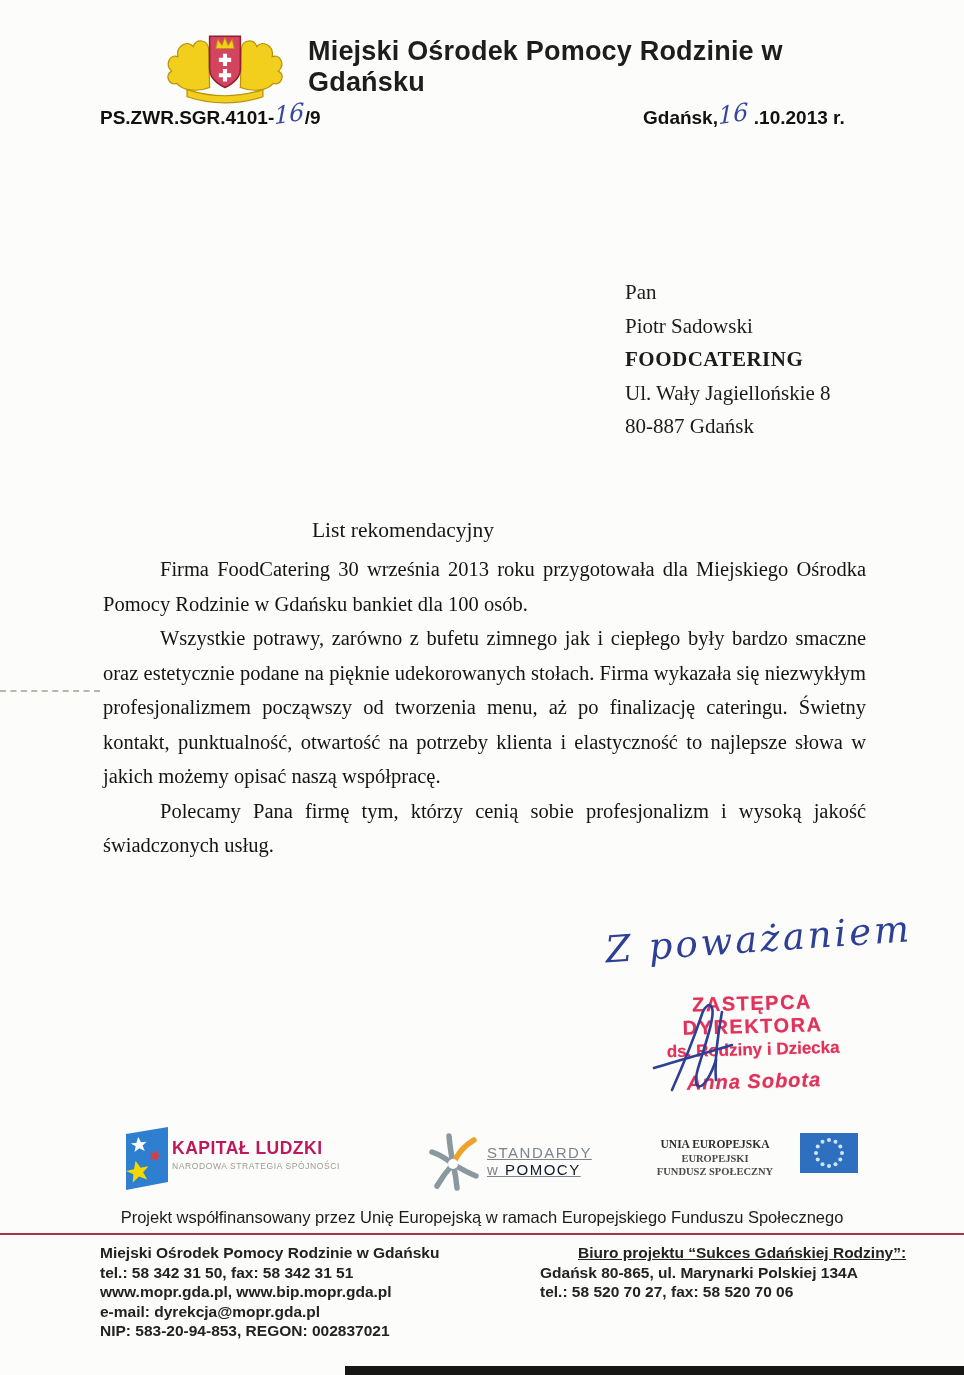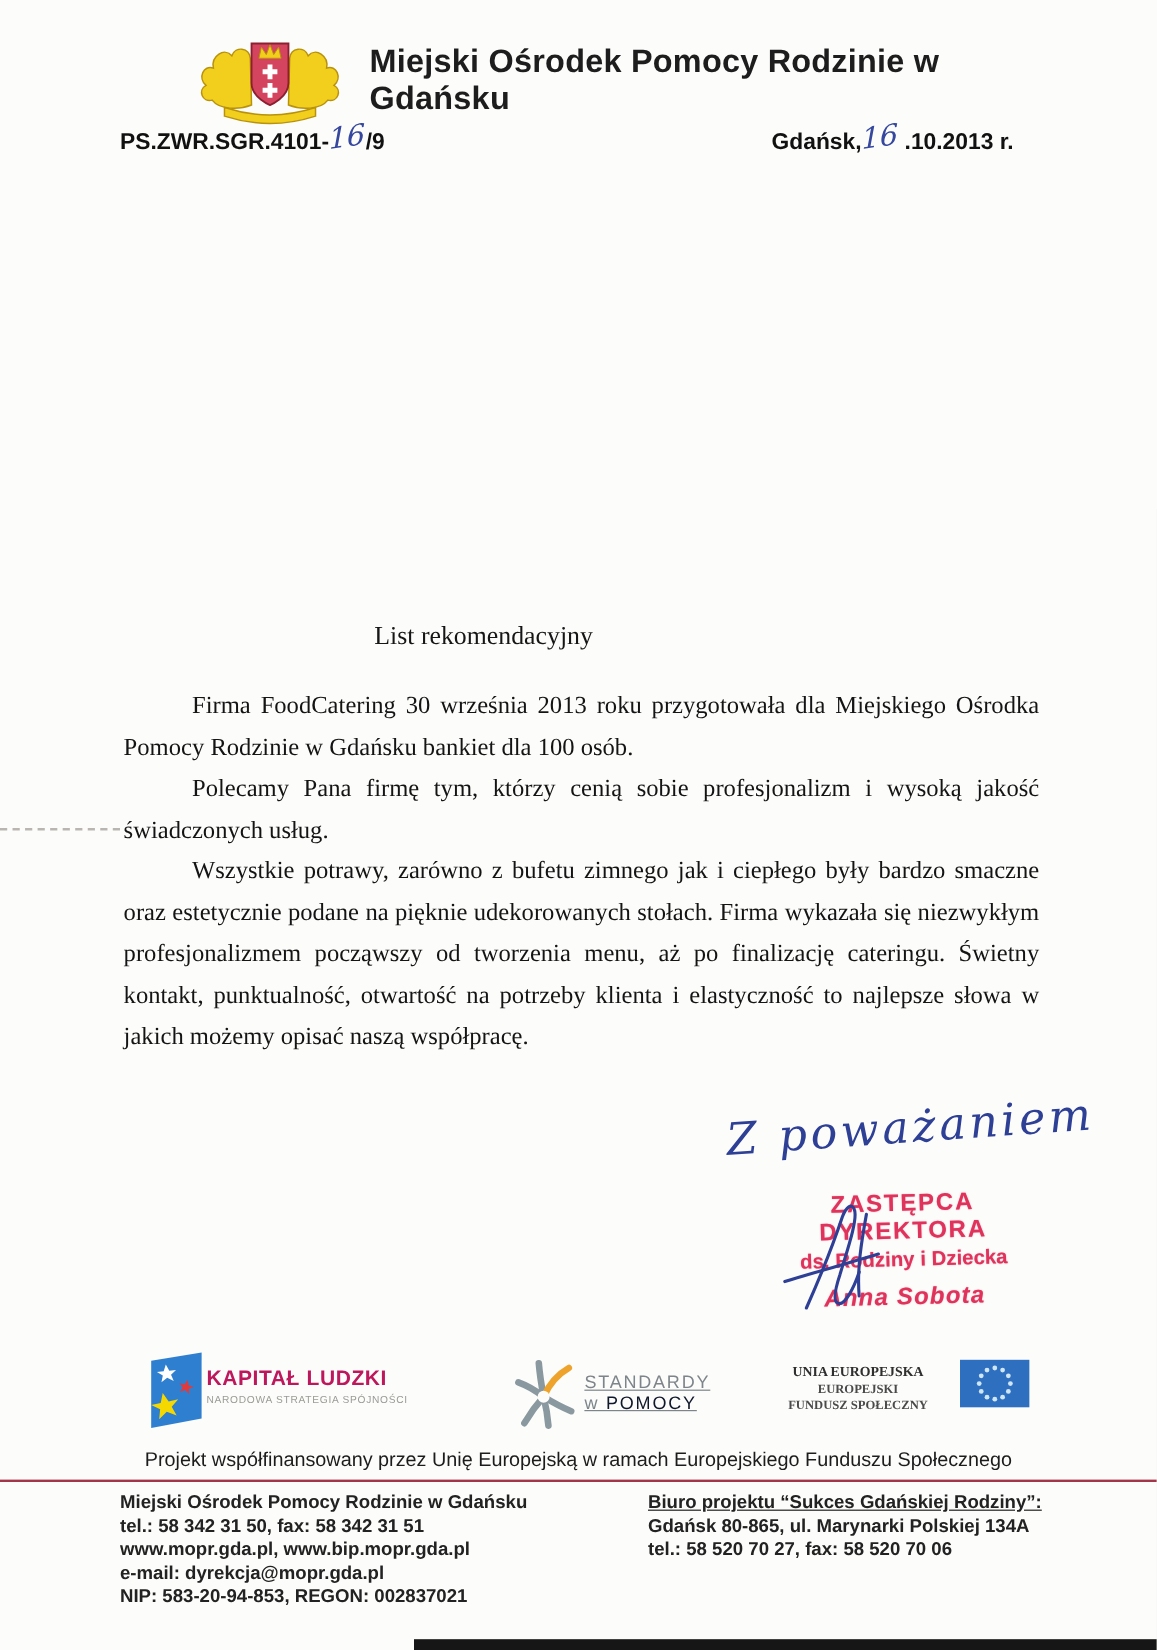--- a/index.html
+++ b/index.html
@@ -24,21 +24,21 @@
     display:inline-block;transform:rotate(-8deg) skewX(-8deg);
     font-size:24px;font-weight:400;position:relative;top:-2px;
   }
   .hand-ref::before{content:"";}
   
   .recipient{position:absolute;left:625px;top:276px;font-size:21px;line-height:33.5px;}
   .recipient .bold{font-weight:bold;letter-spacing:0.5px;}
   
   .title{position:absolute;left:0;top:518px;width:806px;text-align:center;
     font-size:21.5px;color:#161616;}
-  .body-text{position:absolute;left:103px;top:571px;width:763px;
+  .body-text{position:absolute;left:103px;top:552px;width:763px;
     font-size:20.5px;line-height:34.5px;text-align:justify;color:#141414;}
   .body-text p{margin:0;text-indent:57px;}
   .scan-dash{position:absolute;left:0;top:690px;width:100px;border-top:2px dashed #b9b6b2;}
   
   .closing{
     position:absolute;left:605px;top:918px;width:300px;
     font-family:"DejaVu Serif",serif;font-style:italic;color:#2e3f96;
     font-size:37px;transform:rotate(-4deg);letter-spacing:3px;white-space:nowrap;
   }
   .stamp{
@@ -65,21 +65,21 @@
   .logo-eu-l2{font-size:10.5px;font-weight:bold;color:#4a4a4a;}
   .logo-eu-flag{position:absolute;left:800px;top:1133px;}
   
   .funding-note{position:absolute;left:0;top:1208px;width:964px;text-align:center;
     font-family:Liberation Sans, sans-serif;font-size:16.5px;color:#1c1c1c;}
   .rule{position:absolute;left:0;top:1233px;width:964px;height:2px;background:#a23548;}
   .footer-col{position:absolute;top:1243px;font-family:"Liberation Sans",sans-serif;
     font-size:15.5px;font-weight:bold;line-height:19.5px;color:#222;}
   .footer-left{left:100px;}
   .footer-right{left:540px;}
-  .underline{text-decoration:underline;}
+  .underline{text-decoration:underline;margin-left:38px;}
   .bottom-bar{position:absolute;left:345px;top:1366px;width:619px;height:9px;background:#161616;}
 </style>
 </head>
 <body>
 
 <div class="page">
 
   <svg class="crest" viewBox="0 0 130 78">
 
     <path d="M50,60 C40,64 24,64 18,56 C10,58 6,48 13,44 C6,38 11,27 19,30 C17,20 28,13 34,20 C37,12 48,13 49,22 Z" fill="#f2cf1c" stroke="#b8920c" stroke-width="1.2"></path>
@@ -100,27 +100,34 @@
 
   <div class="ref-row">
     <div class="ref-left">
       <span>PS.ZWR.SGR.4101-</span><span class="hand hand-ref">16</span><span>/9</span>
     </div>
     <div class="date-right">
       <span>Gdańsk,</span><span class="hand">16</span> <span>.10.2013 r.</span>
     </div>
   </div>
 
+  <div class="recipient">
+    <div>Pan</div>
+    <div>Piotr Sadowski</div>
+    <div class="bold">FOODCATERING</div>
+    <div>Ul. Wały Jagiellońskie 8</div>
+    <div>80-887 Gdańsk</div>
+  </div>
 
   <div class="title">List rekomendacyjny</div>
 
   <div class="body-text">
     <p>Firma FoodCatering 30 września 2013 roku przygotowała dla Miejskiego Ośrodka Pomocy Rodzinie w Gdańsku bankiet dla 100 osób.</p>
+    <p>Wszystkie potrawy, zarówno z bufetu zimnego jak i ciepłego były bardzo smaczne oraz estetycznie podane na pięknie udekorowanych stołach. Firma wykazała się niezwykłym profesjonalizmem począwszy od tworzenia menu, aż po finalizację cateringu. Świetny kontakt, punktualność, otwartość na potrzeby klienta i elastyczność to najlepsze słowa w jakich możemy opisać naszą współpracę.</p>
     <p>Polecamy Pana firmę tym, którzy cenią sobie profesjonalizm i wysoką jakość świadczonych usług.</p>
-    <p>Wszystkie potrawy, zarówno z bufetu zimnego jak i ciepłego były bardzo smaczne oraz estetycznie podane na pięknie udekorowanych stołach. Firma wykazała się niezwykłym profesjonalizmem począwszy od tworzenia menu, aż po finalizację cateringu. Świetny kontakt, punktualność, otwartość na potrzeby klienta i elastyczność to najlepsze słowa w jakich możemy opisać naszą współpracę.</p>
   </div>
 
   <div class="scan-dash"></div>
 
   <div class="closing">Z poważaniem</div>
 
   <div class="stamp">
     <div class="stamp-line1">ZASTĘPCA DYREKTORA</div>
     <div class="stamp-line2">ds. Rodziny i Dziecka</div>
     <div class="stamp-line3">Anna Sobota</div>

